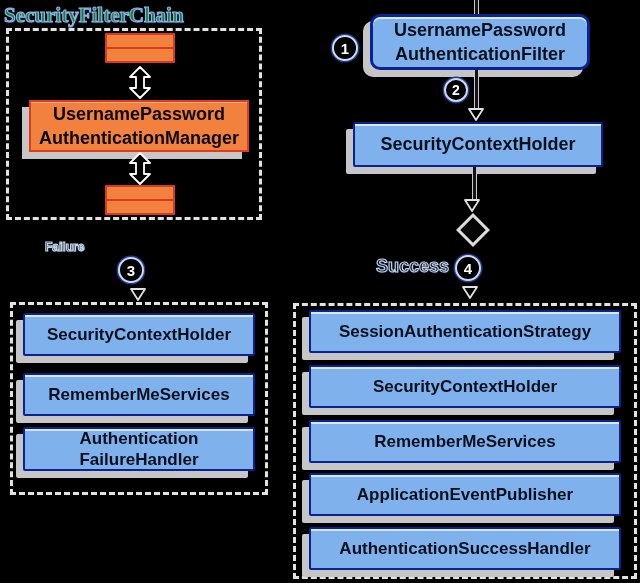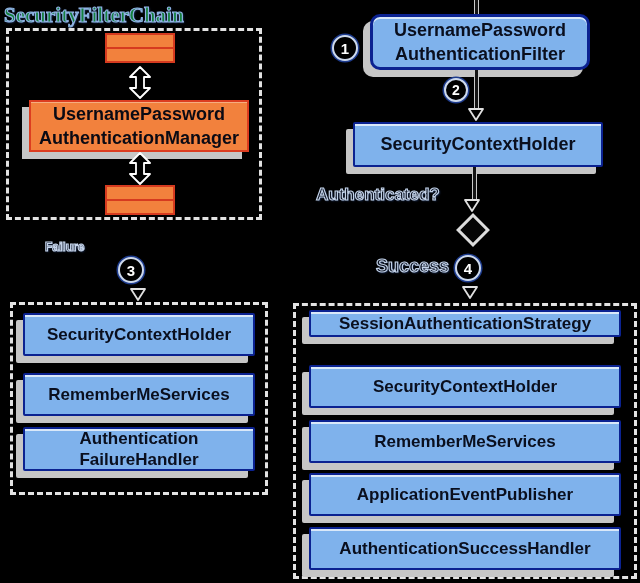--- a/index.html
+++ b/index.html
@@ -114,21 +114,20 @@
   <svg class="svg-abs" style="left:467px;top:108px;" width="18" height="13" viewBox="0 0 18 13">
     <path d="M2 1 H16 L9 12 Z" fill="#000" stroke="#e0e0e0" stroke-width="1.8" stroke-linejoin="round"></path>
   </svg>
 
   <div class="blue-box" style="left:353px;top:122px;width:250px;height:45px;font-size:18px;">
     <span>SecurityContextHolder</span>
   </div>
 
   <div class="vline" style="left:472px;top:167px;height:32px;"></div>
 
-  <div class="halo-label" style="left:316px;top:185px;font-size:17px;">Authenticated?</div>
 
   <svg class="svg-abs" style="left:463px;top:199px;" width="18" height="13" viewBox="0 0 18 13">
     <path d="M2 1 H16 L9 12 Z" fill="#000" stroke="#e0e0e0" stroke-width="1.8" stroke-linejoin="round"></path>
   </svg>
 
   <div class="diamond" style="left:461px;top:218px;"></div>
 
   <div class="halo-label" style="left:45px;top:240px;font-size:12px;">Failure</div>
   <div class="circle-num" style="left:118px;top:257px;width:26px;height:26px;font-size:15px;">3</div>
   <svg class="svg-abs" style="left:129px;top:288px;" width="18" height="13" viewBox="0 0 18 13">
@@ -151,21 +150,21 @@
         <span>RememberMeServices</span>
       </div>
 
       <div class="blue-box list-box" style="font-size: 17px; top: 122px; height: 44px; left: 10px; width: 232px;">
         <span>Authentication FailureHandler</span>
       </div>
     </div>
 
   <div class="dashed-panel" style="left:293px;top:303px;width:344px;height:276px;">
 
-      <div class="blue-box list-box" style="font-size: 17px; top: 4px; height: 27px; left: 13px; width: 312px;">
+      <div class="blue-box list-box" style="font-size: 17px; top: 4px; height: 43px; left: 13px; width: 312px;">
         <span>SessionAuthenticationStrategy</span>
       </div>
 
       <div class="blue-box list-box" style="font-size: 17px; top: 59px; height: 43px; left: 13px; width: 312px;">
         <span>SecurityContextHolder</span>
       </div>
 
       <div class="blue-box list-box" style="font-size: 17px; top: 114px; height: 43px; left: 13px; width: 312px;">
         <span>RememberMeServices</span>
       </div>

